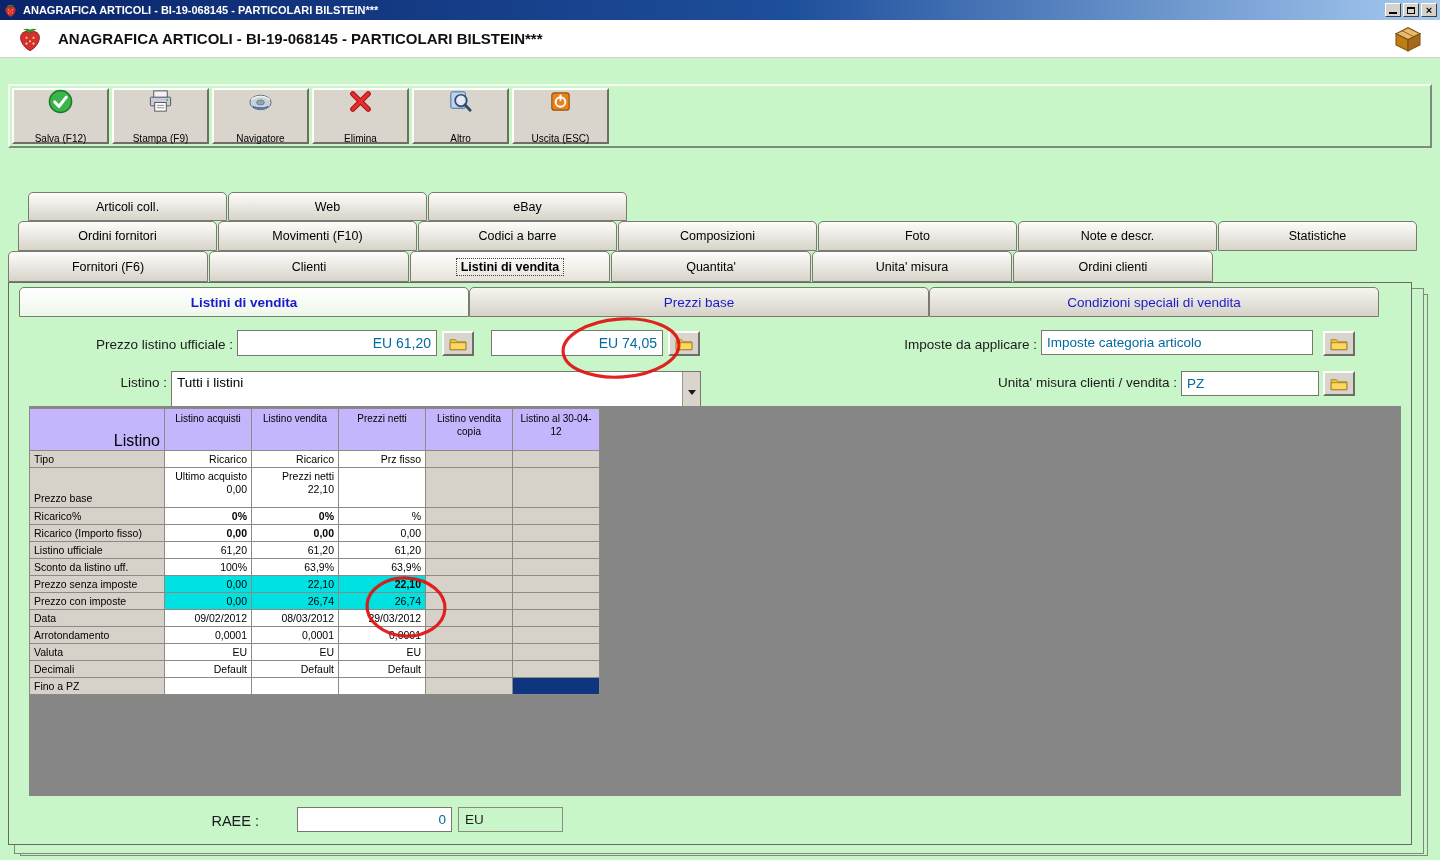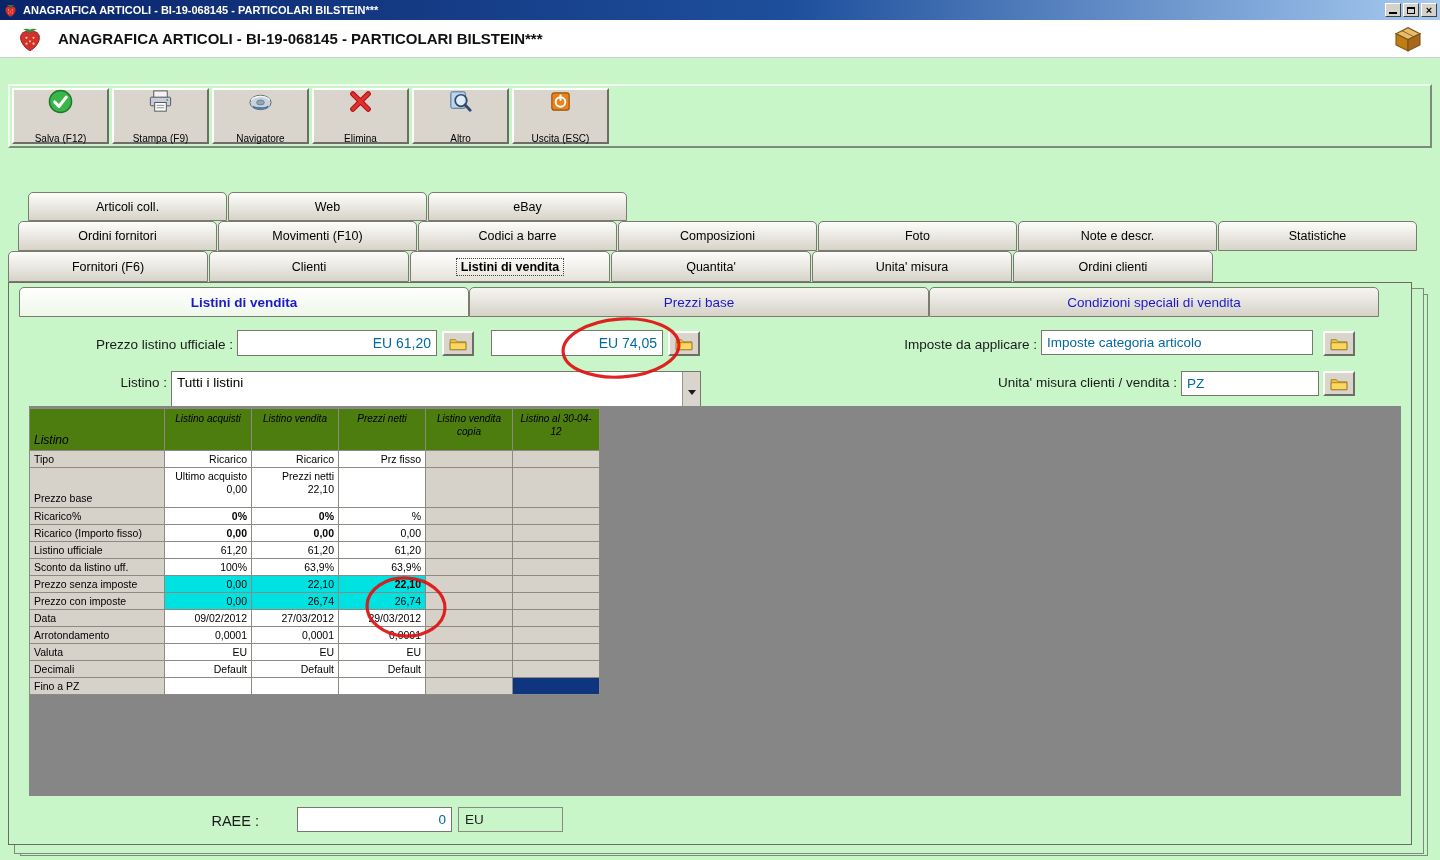--- a/index.html
+++ b/index.html
@@ -72,22 +72,22 @@
   .folderbtn svg { width:18px; height:14px; display:block; }
   .dropdown { position:absolute; height:42px; background:#fff; border:1px solid #78786f; display:flex; cursor:pointer; }
   .dropdown .dval { flex:1; font-size:13.5px; padding:3px 5px; color:#000; white-space:nowrap; overflow:hidden; }
   .dropdown .darrow { width:18px; background:#d9d5cd; border-left:1px solid #9a968e; display:flex; align-items:center; justify-content:center; }
   .dropdown .darrow::after { content:""; width:0; height:0; border-left:4px solid transparent; border-right:4px solid transparent; border-top:5px solid #1a1a1a; }
 
   
   .tablearea { position:absolute; left:20px; top:123px; width:1372px; height:390px; background:#868686; }
   .pricetable { position:absolute; left:0; top:2px; border-collapse:collapse; table-layout:fixed; font-size:10.5px; }
   .pricetable td { border:1px solid #8c8a82; padding:0 4px; height:17px; line-height:13px; overflow:hidden; vertical-align:middle; }
-  .pricetable thead td { background:#4d7c0f; text-align:center; vertical-align:top; padding-top:3px; font-size:10px; height:42px;font-style:italic; }
-  .pricetable thead td.corner { text-align:left; vertical-align:bottom; padding-bottom:3px; font-size:12px; }
+  .pricetable thead td { background:#c4b5fd; text-align:center; vertical-align:top; padding-top:3px; font-size:10px; height:42px; }
+  .pricetable thead td.corner { text-align:right; vertical-align:bottom; padding-bottom:3px; font-size:16px; }
   .pricetable td.rowlabel { background:#d6d2ca; text-align:left; }
   .pricetable td.val { background:#ffffff; text-align:right; }
   .pricetable td.empty { background:#d6d2ca; }
   .pricetable td.hl { background:#00e2e2; }
   .pricetable td.b { font-weight:bold; }
   .pricetable td.sel { background:#10357f; }
   .pricetable tr.tall td { height:40px; }
   .pricetable tr.tall td.rowlabel { vertical-align:bottom; padding-bottom:2px; }
   .pricetable tr.tall td.val { vertical-align:top; padding-top:2px; }
 
@@ -411,21 +411,21 @@
               <td class="rowlabel">Prezzo con imposte</td>
               <td class="val hl">0,00</td>
               <td class="val hl">26,74</td>
               <td class="val hl">26,74</td>
               <td class="empty"></td>
               <td class="empty"></td>
             </tr>
             <tr>
               <td class="rowlabel">Data</td>
               <td class="val">09/02/2012</td>
-              <td class="val">27/03/2012</td>
+              <td class="val">08/03/2012</td>
               <td class="val">29/03/2012</td>
               <td class="empty"></td>
               <td class="empty"></td>
             </tr>
             <tr>
               <td class="rowlabel">Arrotondamento</td>
               <td class="val">0,0001</td>
               <td class="val">0,0001</td>
               <td class="val">0,0001</td>
               <td class="empty"></td>

